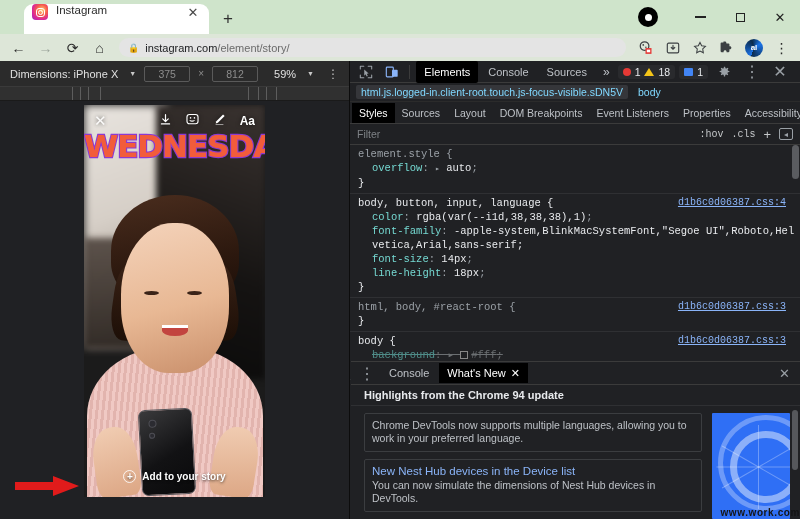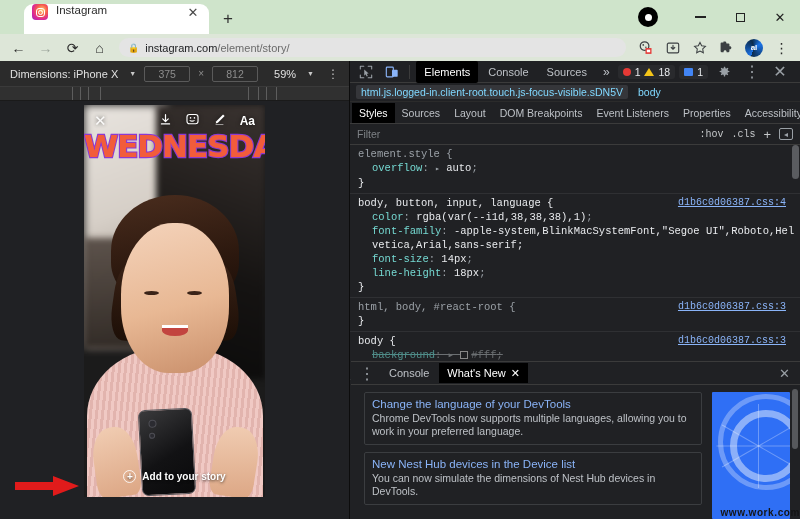--- a/index.html
+++ b/index.html
@@ -652,24 +652,24 @@
     <span class="dt-icon-btn">⋮</span>
     <span class="drawer-tab">
       <span>Console</span>
     </span>
     <span class="drawer-tab active">
       <span>What's New</span>
       <span class="x">✕</span>
     </span>
     <span class="drawer-close">✕</span>
   </div>
+  <div class="drawer-head">Highlights from the Chrome 94 update</div>
   <div class="drawer-body">
     <div class="cards">
       <div class="card">
-        <div class="card-title">Change the language of your DevTools</div>
         <div class="card-text">Chrome DevTools now supports multiple languages, allowing you to work in your preferred language.</div>
       </div>
       <div class="card">
         <div class="card-title">New Nest Hub devices in the Device list</div>
         <div class="card-text">You can now simulate the dimensions of Nest Hub devices in DevTools.</div>
       </div>
     </div>
     <div class="promo">
       <div class="ring2"></div>
       <div class="ring1"></div>

